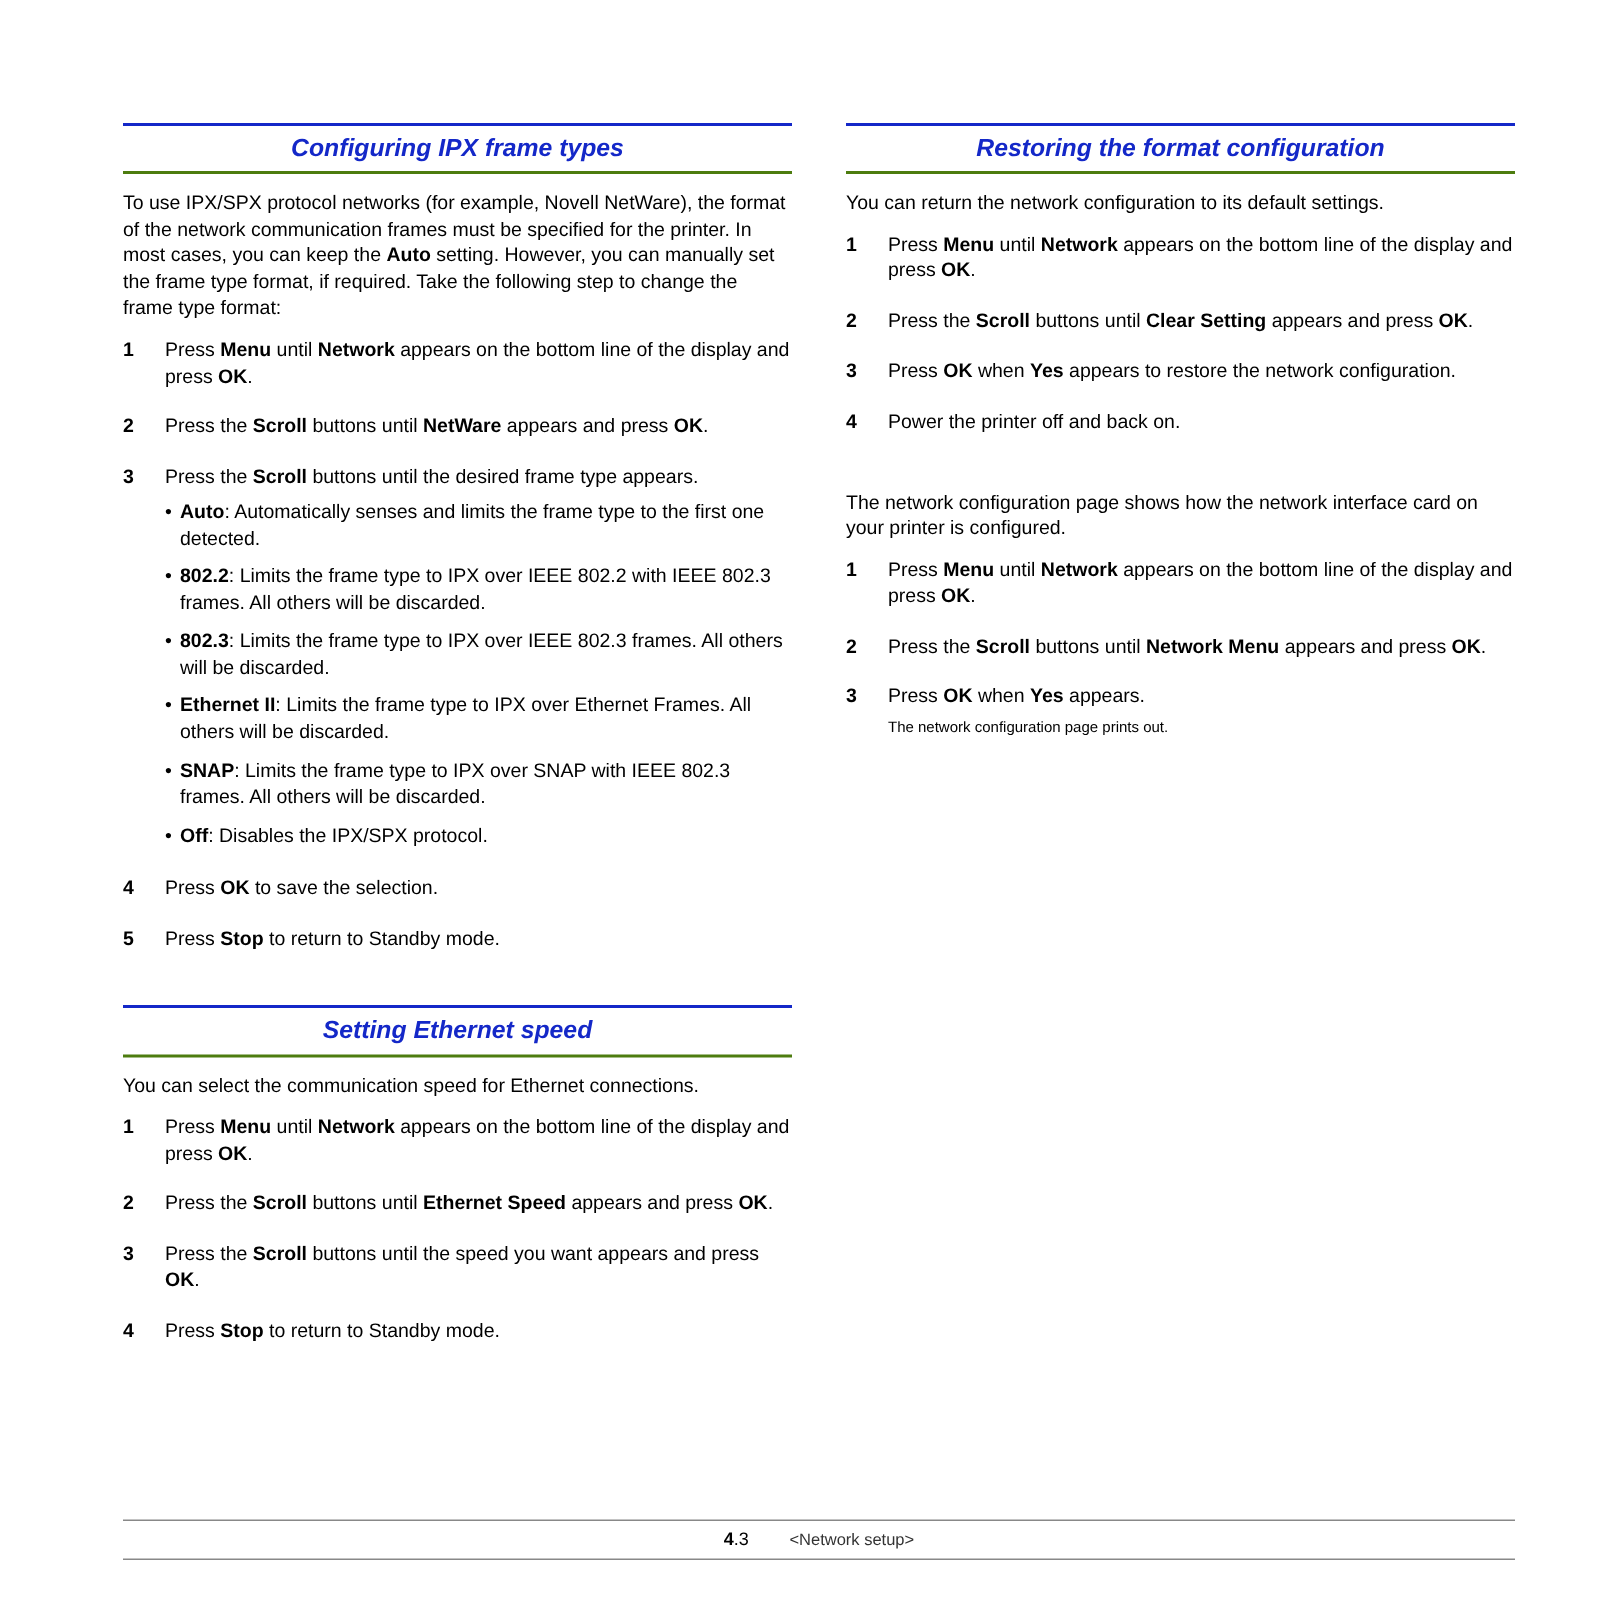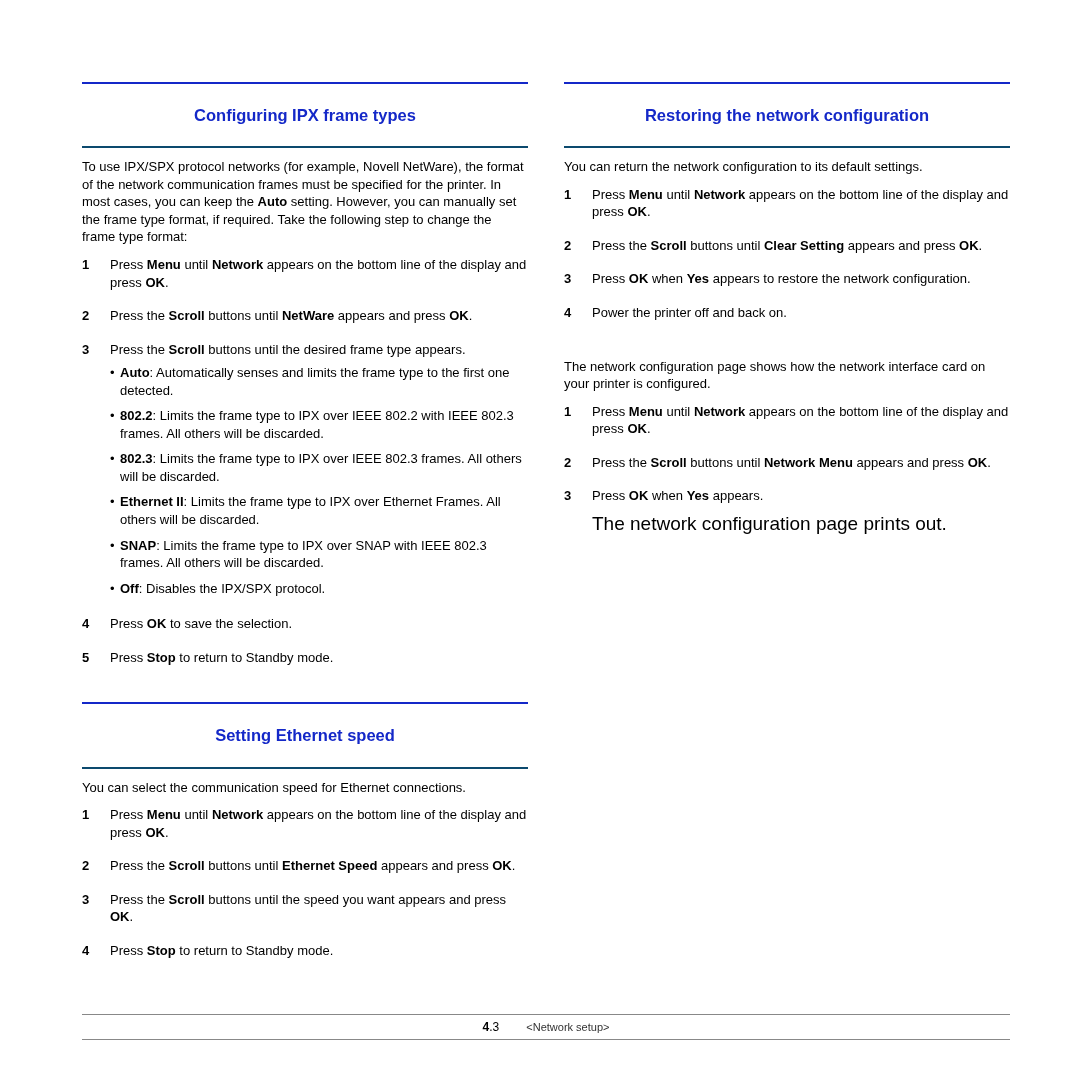--- a/index.html
+++ b/index.html
@@ -20,23 +20,24 @@
   }
   .col {
     flex: 1;
     min-width: 0;
   }
   .section {
     margin-bottom: 30px;
   }
   .section-heading {
     border-top: 2px solid #1428c8;
-    border-bottom: 2px solid #0c4a6e;
-    padding: 20px 0;
+    border-bottom: 2px solid #4d7c0f;
+    padding: 4px 0;
     margin-bottom: 10px;
+    font-style: italic;
   }
   .section-heading h2 {
     text-align: center;
     color: #1428c8;
     font-size: 16.5px;
     font-weight: bold;
   }
   .intro {
     font-size: 13px;
     margin-bottom: 10px;
@@ -71,21 +72,21 @@
     font-size: 13px;
   }
   .bullets li::before {
     content: "•";
     position: absolute;
     left: 0;
     top: 0;
   }
   .note-after {
     margin-top: 6px;
-    font-size: 19px;
+    font-size: 10px;
   }
   b { font-weight: bold; }
   .footer {
     position: absolute;
     left: 82px;
     right: 70px;
     bottom: 40px;
     border-top: 1px solid #888;
     border-bottom: 1px solid #888;
     padding: 4px 0;
@@ -182,21 +183,21 @@
           </li>
         </ol>
     </div>
 
   </div>
 
   <div class="col">
 
     <div class="section">
       <div class="section-heading">
-        <h2>Restoring the network configuration</h2>
+        <h2>Restoring the format configuration</h2>
       </div>
       <p class="intro">You can return the network configuration to its default settings.</p>
       <ol class="steps">
           <li class="step">
             <div class="step-num">1</div>
             <div class="step-body">
               <p>Press <b>Menu</b> until <b>Network</b> appears on the bottom line of the display and press <b>OK</b>.</p>
             </div>
           </li>
           <li class="step">

